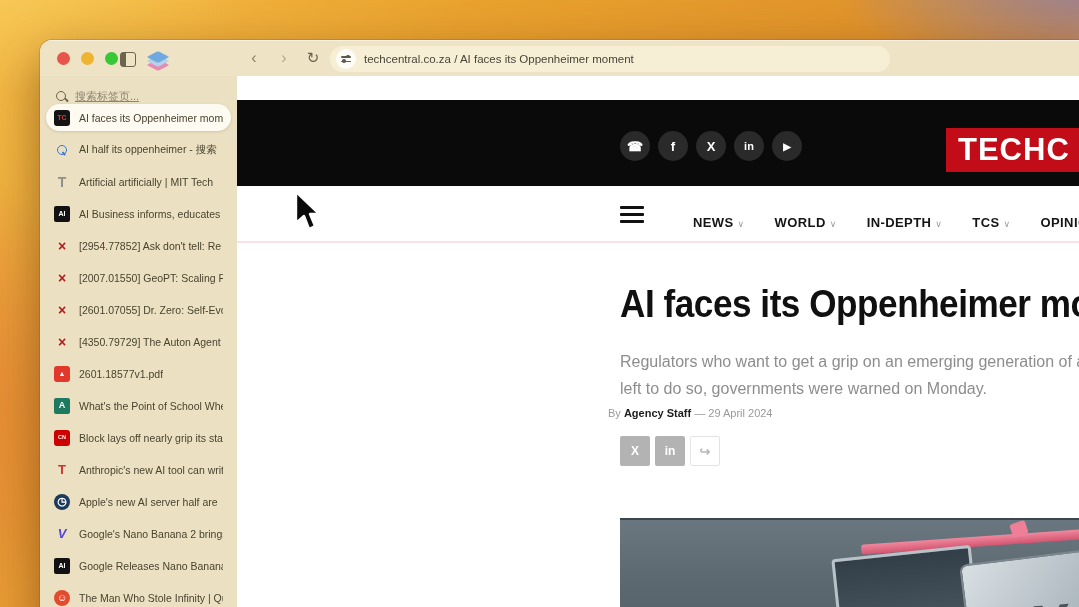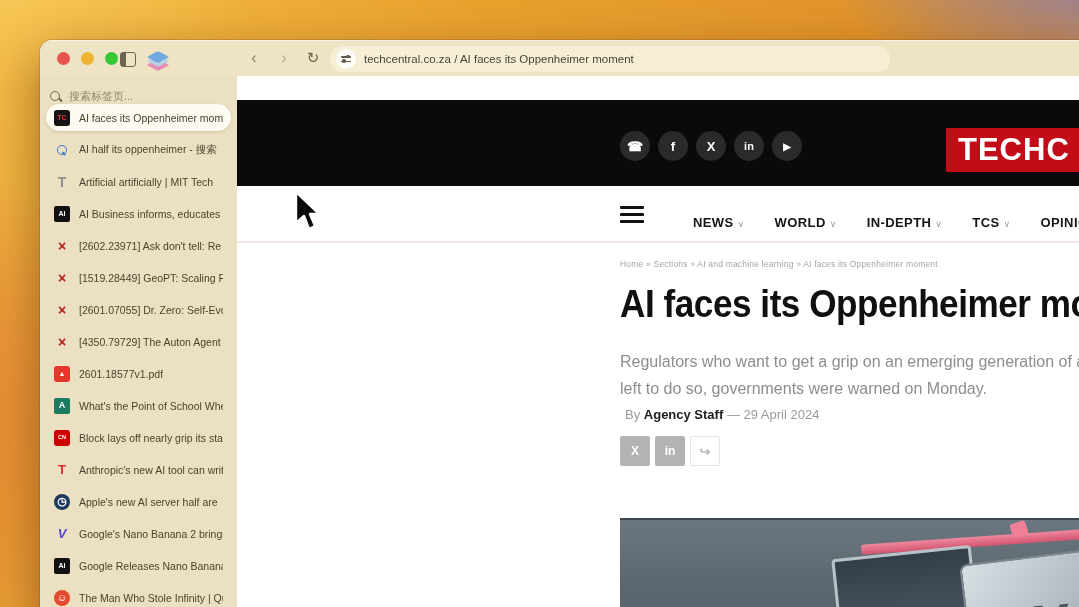--- a/index.html
+++ b/index.html
@@ -49,21 +49,21 @@
     background:#f6eed5; display:flex; align-items:center; padding:0 6px; gap:8px; }
   .sitechip { width:20px; height:20px; border-radius:50%; background:#fefcf6; position:relative; flex:0 0 20px; }
   .sitechip::before, .sitechip::after { content:""; position:absolute; left:5px; right:5px; height:1.6px; background:#5f5a4c; border-radius:2px; }
   .sitechip::before { top:7px; } .sitechip::after { top:11.5px; }
   .sitechip b { position:absolute; width:3.6px; height:3.6px; border-radius:50%; background:#5f5a4c; }
   .sitechip b.t { left:10px; top:5.9px; } .sitechip b.b { left:6px; top:10.4px; }
   .url { font-size:11.5px; color:#494538; white-space:nowrap; overflow:hidden; }
 
   
   .sidebar { position:absolute; top:36px; left:0; width:197px; bottom:0; background:#ece0c2; }
-  .tabsearch { position:absolute; top:8px; left:10px; right:10px; height:24px; display:flex; align-items:center; gap:9px; color:#8e8471; }
+  .tabsearch { position:absolute; top:8px; left:16px; right:10px; height:24px; display:flex; align-items:center; gap:9px; color:#8e8471;text-decoration:underline; }
   .mag { width:10px; height:10px; border:1.8px solid #6d6450; border-radius:50%; position:relative; flex:0 0 10px; }
   .mag::after { content:""; position:absolute; width:5px; height:1.8px; background:#6d6450; transform:rotate(45deg); right:-4.4px; bottom:-1px; border-radius:1px; }
   .tabsearch span.ph { font-size:11px; }
 
   .tabrow { position:absolute; left:6px; right:6px; height:27px; display:flex; align-items:center; gap:9px; padding:0 8px; border-radius:14px; overflow:hidden; }
   .tabrow.active { background:#fdfaf1; box-shadow:0 1px 3px rgba(90,70,20,.18); }
   .tabrow .lbl { font-size:10.5px; color:#48442f; white-space:nowrap; overflow:hidden; }
   .fav { flex:0 0 16px; width:16px; height:16px; display:flex; align-items:center; justify-content:center;
     font-weight:bold; font-size:10px; border-radius:3px; line-height:1; }
   .fav.tc-favicon { background:#141414; color:#e03a3a; font-size:7px; }
@@ -94,21 +94,21 @@
   .burger { position:absolute; left:383px; top:20px; width:24px; }
   .burger i { display:block; height:3px; background:#111; margin-bottom:4px; border-radius:1px; }
   .mainnav { position:absolute; left:456px; top:0; height:100%; display:flex; align-items:center; gap:30px; }
   .navitem { font-size:13px; font-weight:bold; letter-spacing:.4px; color:#151515; white-space:nowrap;margin-top:17px; }
   .navitem s { text-decoration:none; color:#999; font-size:9px; margin-left:4px; font-weight:normal; }
 
   .crumb { position:absolute; left:383px; top:183px; font-size:8.5px; color:#a9a49c; letter-spacing:.2px; white-space:nowrap; }
   .title { position:absolute; left:383px; top:206px; font-size:39px; font-weight:800; color:#101010;
     white-space:nowrap; transform:scaleX(.9); transform-origin:left; letter-spacing:-.5px; }
   .dek { position:absolute; left:383px; top:272px; font-size:16px; color:#8d8d8d; line-height:27px; white-space:nowrap; }
-  .byline { position:absolute; left:388px; top:331px; font-size:13px; color:#9a9a9a; }
+  .byline { position:absolute; left:371px; top:331px; font-size:11px; color:#9a9a9a; }
   .byline b { color:#1d1d1d; }
   .share { position:absolute; left:383px; top:360px; display:flex; gap:5px; }
   .shbtn { width:30px; height:30px; display:flex; align-items:center; justify-content:center;
     background:#b3b3b3; color:#fff; font-weight:bold; font-size:12px; border-radius:2px; }
   .shbtn.more { background:#fff; border:1px solid #e4e4e4; color:#b9b9b9; font-size:13px; }
 
   .hero { position:absolute; left:383px; top:442px; right:0; bottom:0; overflow:hidden;
     background:linear-gradient(180deg,#6b7780 0%,#5d6970 60%,#57636b 100%); border-top:2px solid #3c464d; }
   .rail { position:absolute; right:-18px; top:16px; width:250px; height:10px; background:linear-gradient(180deg,#f0889e,#d25570);
     transform:rotate(-4deg); border-radius:3px; }
@@ -171,25 +171,25 @@
         <div class="tabrow" style="top: 92px;">
           <span class="fav mit-t-favicon">T</span>
           <span class="lbl">Artificial artificially | MIT Tech</span>
         </div>
         <div class="tabrow" style="top: 124px;">
           <span class="fav ai-favicon">AI</span>
           <span class="lbl">AI Business informs, educates &amp;</span>
         </div>
         <div class="tabrow" style="top: 156px;">
           <span class="fav arxiv-favicon">×</span>
-          <span class="lbl">[2602.23971] Ask don't tell: Re</span>
+          <span class="lbl">[2954.77852] Ask don't tell: Re</span>
         </div>
         <div class="tabrow" style="top: 188px;">
           <span class="fav arxiv-favicon">×</span>
-          <span class="lbl">[1519.28449] GeoPT: Scaling F</span>
+          <span class="lbl">[2007.01550] GeoPT: Scaling F</span>
         </div>
         <div class="tabrow" style="top: 220px;">
           <span class="fav arxiv-favicon">×</span>
           <span class="lbl">[2601.07055] Dr. Zero: Self-Evo</span>
         </div>
         <div class="tabrow" style="top: 252px;">
           <span class="fav arxiv-favicon">×</span>
           <span class="lbl">[4350.79729] The Auton Agent</span>
         </div>
         <div class="tabrow" style="top: 284px;">
@@ -257,21 +257,20 @@
         </span>
       <nav class="mainnav" id="mainnav">
           <span class="navitem">NEWS<s>∨</s></span>
           <span class="navitem">WORLD<s>∨</s></span>
           <span class="navitem">IN-DEPTH<s>∨</s></span>
           <span class="navitem">TCS<s>∨</s></span>
           <span class="navitem">OPINION</span>
         </nav>
     </div>
 
-    <div class="crumb">Home » Sections » AI and machine learning » AI faces its Oppenheimer moment</div>
     <h1 class="title">AI faces its Oppenheimer moment</h1>
     <div class="dek">
       <div>Regulators who want to get a grip on an emerging generation of artificially</div>
       <div>left to do so, governments were warned on Monday.</div>
     </div>
     <div class="byline">
       <span>By</span>
       <b>Agency Staff</b>
       <span>—  29 April 2024</span>
     </div>

